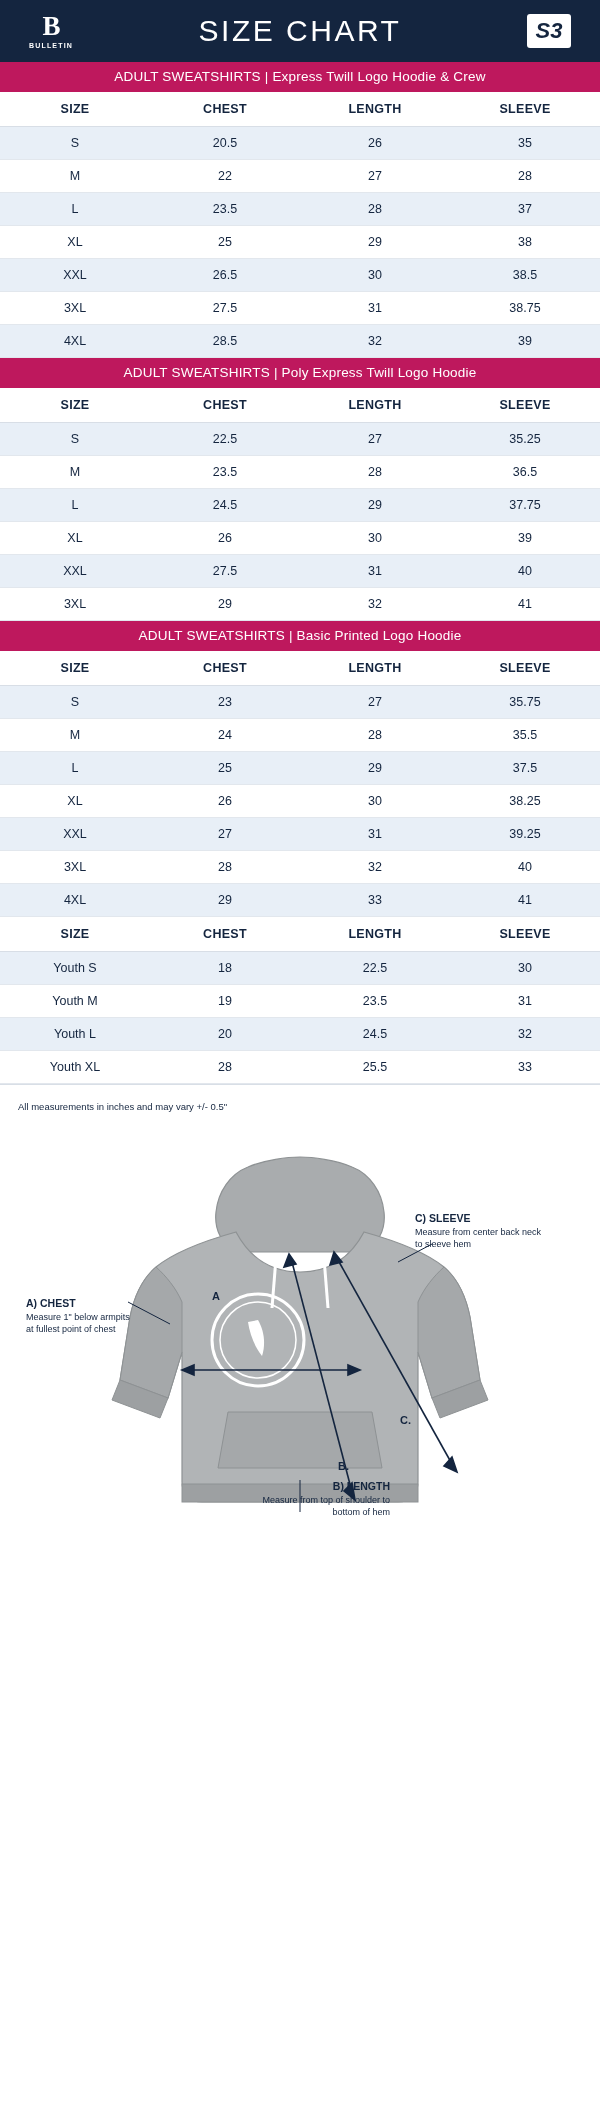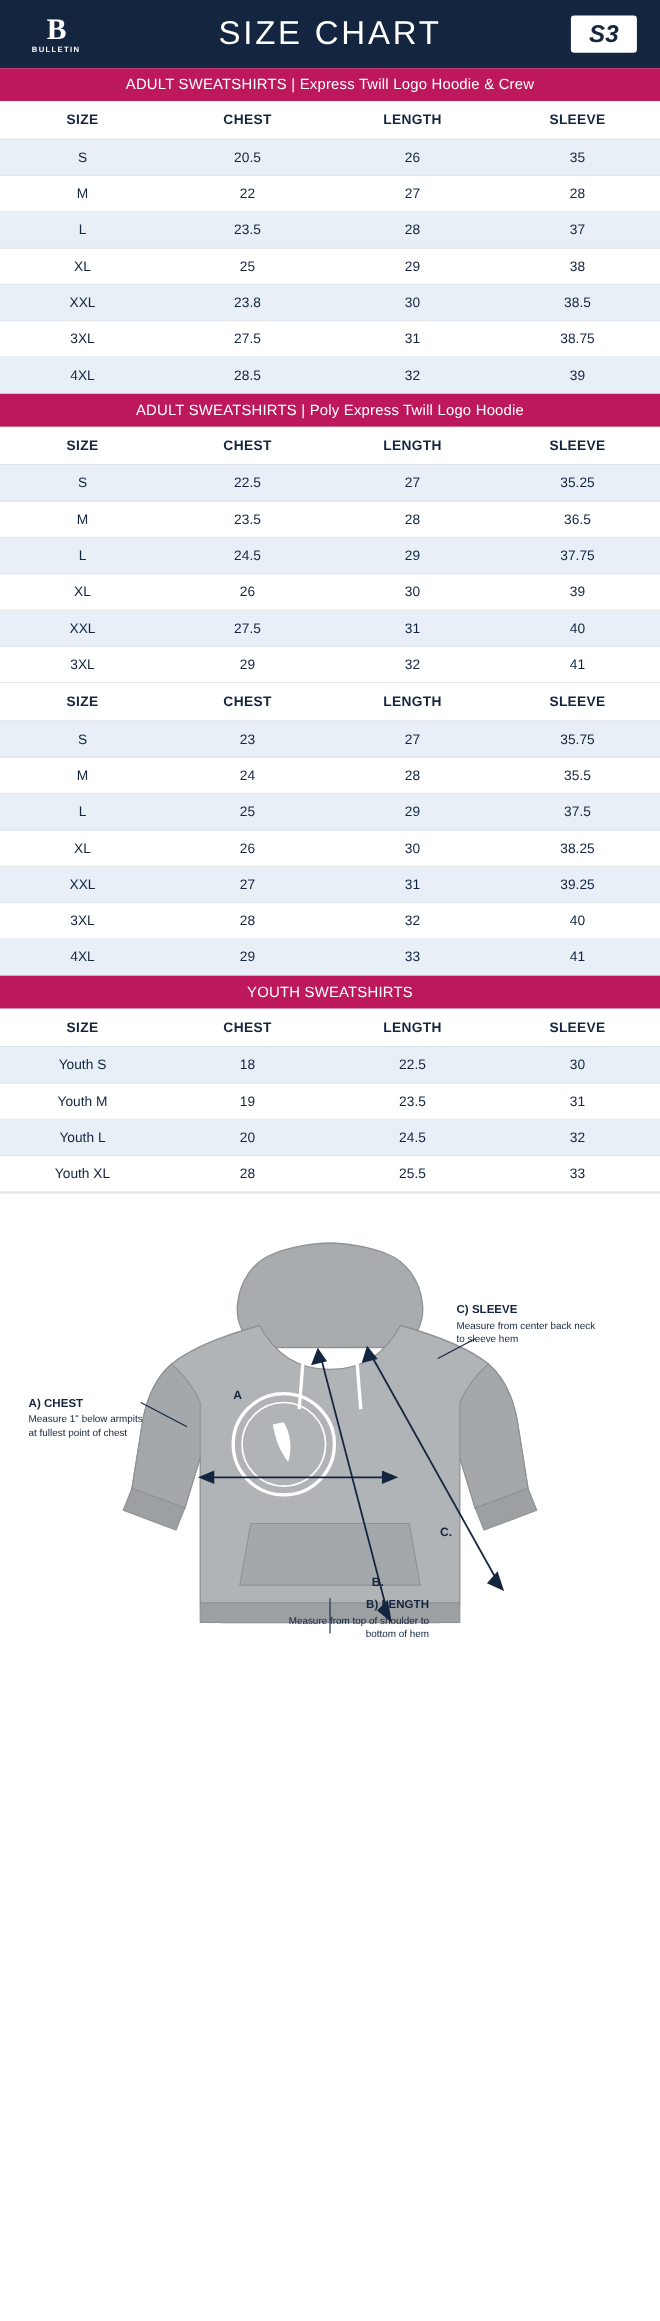--- a/index.html
+++ b/index.html
@@ -54,21 +54,21 @@
     letter-spacing: 2.5px;
     font-weight: normal;
     font-family: "Liberation Sans", sans-serif;
   }
   .brand-right {
     width: 74px;
     display: flex;
     justify-content: center;
   }
   .s3-badge {
-    width: 60px;
+    width: 44px;
     height: 34px;
     background: #ffffff;
     border-radius: 3px;
     display: flex;
     align-items: center;
     justify-content: center;
     color: #14253f;
     font-size: 22px;
     font-style: italic;
     font-weight: bold;
@@ -209,21 +209,21 @@
             <td>37</td>
           </tr>
           <tr>
             <td>XL</td>
             <td>25</td>
             <td>29</td>
             <td>38</td>
           </tr>
           <tr class="alt">
             <td>XXL</td>
-            <td>23.8</td>
+            <td>26.5</td>
             <td>30</td>
             <td>38.5</td>
           </tr>
           <tr>
             <td>3XL</td>
             <td>27.5</td>
             <td>31</td>
             <td>38.75</td>
           </tr>
           <tr class="alt">
@@ -282,20 +282,21 @@
             <td>40</td>
           </tr>
           <tr>
             <td>3XL</td>
             <td>29</td>
             <td>32</td>
             <td>41</td>
           </tr>
         </tbody>
       </table>
+      <div class="section-bar">ADULT SWEATSHIRTS | Basic Printed Logo Hoodie</div>
       <table>
         <colgroup>
           <col class="c1">
           <col class="c2">
           <col class="c3">
           <col class="c4">
         </colgroup>
         <thead>
           <tr>
             <th>SIZE</th>
@@ -342,21 +343,20 @@
             <td>40</td>
           </tr>
           <tr class="alt">
             <td>4XL</td>
             <td>29</td>
             <td>33</td>
             <td>41</td>
           </tr>
         </tbody>
       </table>
-      <div class="section-bar">YOUTH SWEATSHIRTS</div>
       <table>
         <colgroup>
           <col class="c1">
           <col class="c2">
           <col class="c3">
           <col class="c4">
         </colgroup>
         <thead>
           <tr>
             <th>SIZE</th>
@@ -389,20 +389,21 @@
             <td>28</td>
             <td>25.5</td>
             <td>33</td>
           </tr>
         </tbody>
       </table>
     </div>
 
   <div class="divider"></div>
 
+  <div class="footer-note">All measurements in inches and may vary +/- 0.5"</div>
 
   <div class="diagram">
     <svg width="600" height="430" viewBox="0 0 600 430">
 
       <path d="M248 55 C230 62 218 80 216 100 C214 118 222 132 236 140 L300 140 L364 140 C378 132 386 118 384 100 C382 80 370 62 352 55 C336 48 312 45 300 45 C288 45 264 48 248 55 Z" fill="#a9acae" stroke="#8e9294" stroke-width="1.2"></path>
 
       <path d="M236 120 C200 130 172 142 156 155 C142 167 134 185 130 205 L120 268 L168 286 L182 240 L182 370 C182 382 190 390 202 390 L398 390 C410 390 418 382 418 370 L418 240 L432 286 L480 268 L470 205 C466 185 458 167 444 155 C428 142 400 130 364 120 C348 150 324 160 300 160 C276 160 252 150 236 120 Z" fill="#b1b4b6" stroke="#8e9294" stroke-width="1.2"></path>
 
       <path d="M156 155 C142 167 134 185 130 205 L120 268 L168 286 L182 240 L182 190 C176 176 166 164 156 155 Z" fill="#a5a8aa" stroke="#8e9294" stroke-width="1"></path>
       <path d="M444 155 C458 167 466 185 470 205 L480 268 L432 286 L418 240 L418 190 C424 176 434 164 444 155 Z" fill="#a5a8aa" stroke="#8e9294" stroke-width="1"></path>

